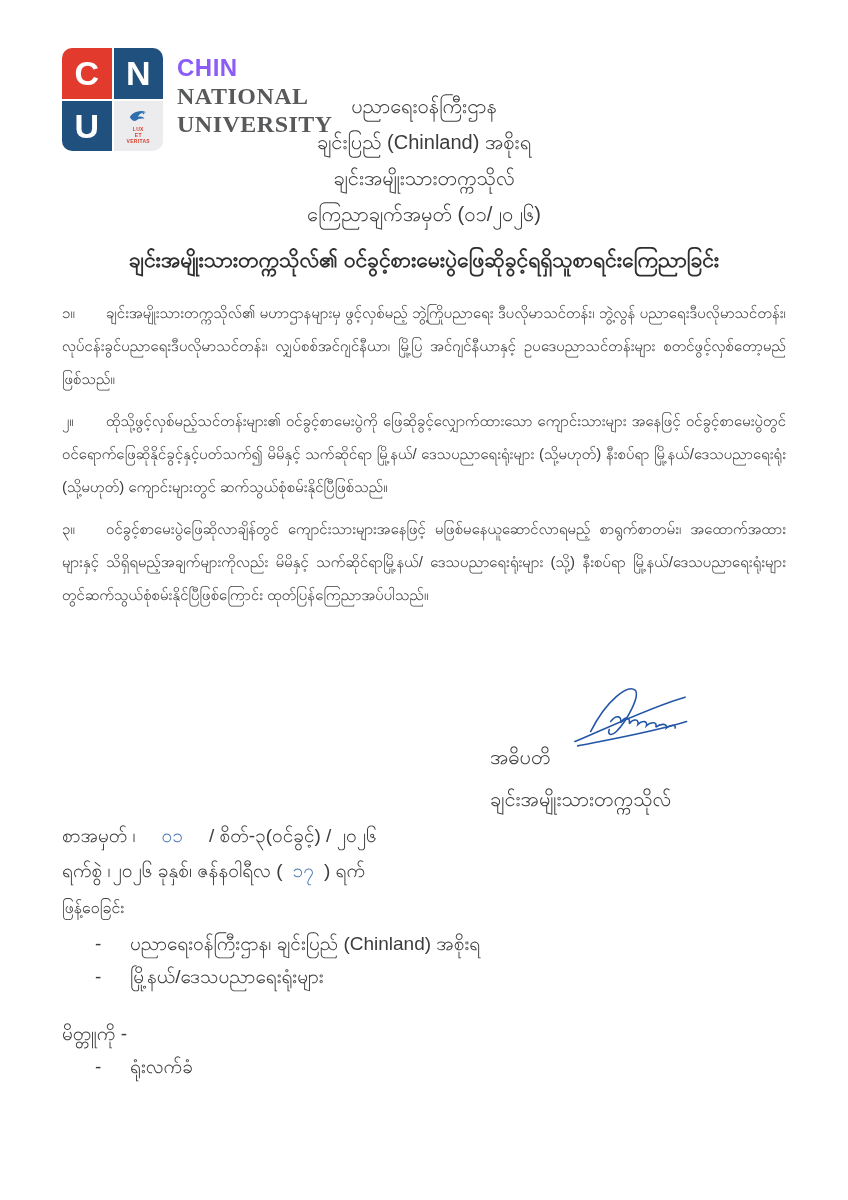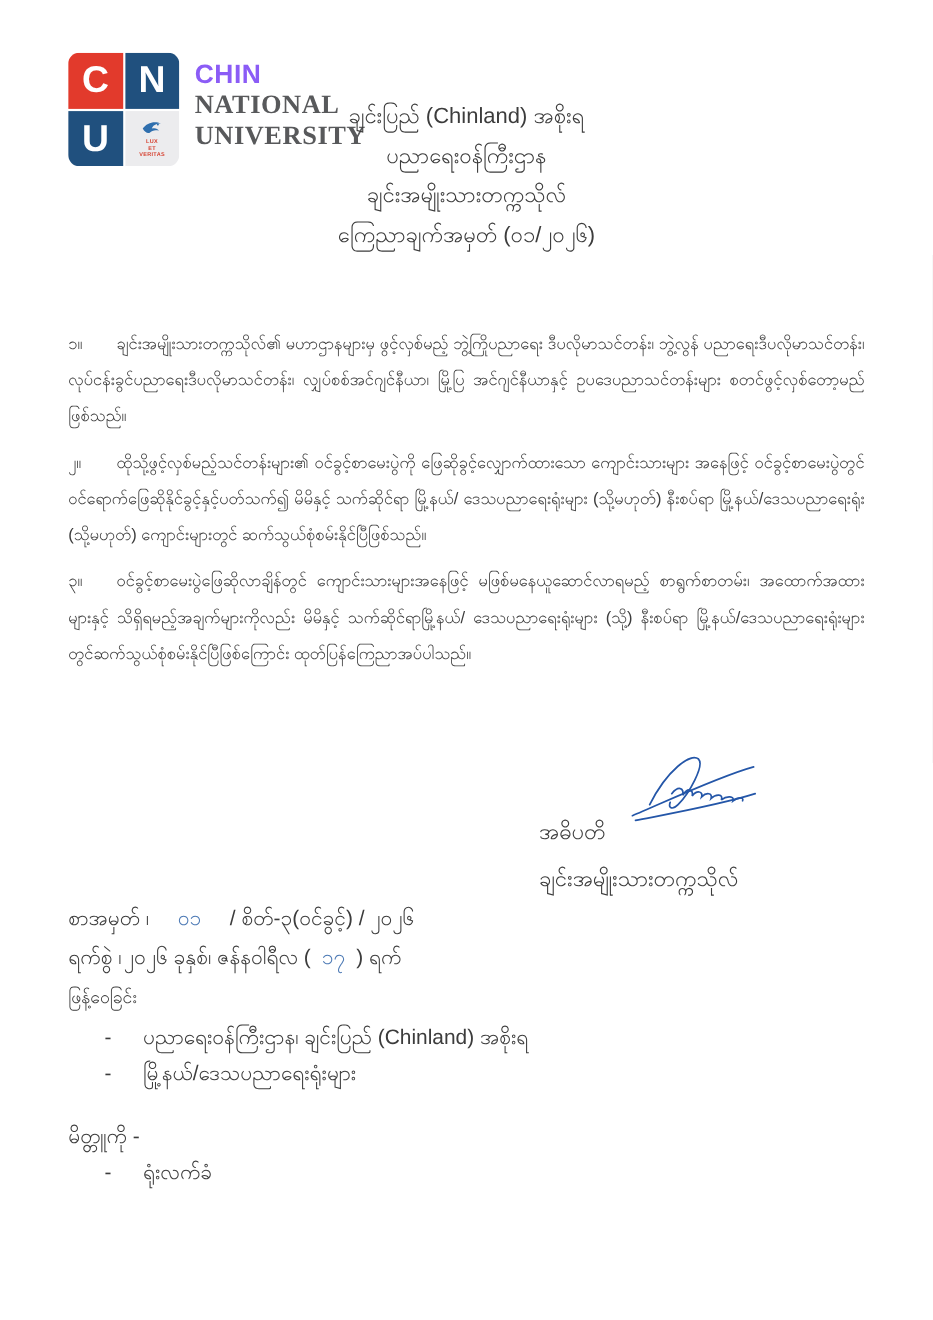--- a/index.html
+++ b/index.html
@@ -103,26 +103,27 @@
       </div>
     </div>
     <div class="brand">
       <div class="chin">CHIN</div>
       <div class="rest">NATIONAL</div>
       <div class="rest">UNIVERSITY</div>
     </div>
   </div>
 
   <div class="header-block">
+    <div>ပညာရေးဝန်ကြီးဌာန</div>
     <div>ချင်းပြည် (Chinland) အစိုးရ</div>
-    <div>ပညာရေးဝန်ကြီးဌာန</div>
     <div>ချင်းအမျိုးသားတက္ကသိုလ်</div>
     <div>ကြေညာချက်အမှတ် (၀၁/၂၀၂၆)</div>
   </div>
 
+  <div class="doc-title">ချင်းအမျိုးသားတက္ကသိုလ်၏ ဝင်ခွင့်စားမေးပွဲဖြေဆိုခွင့်ရရှိသူစာရင်းကြေညာခြင်း</div>
 
   <div class="body-text">
     <p>
       <span class="para-num">၁။</span><span>ချင်းအမျိုးသားတက္ကသိုလ်၏ မဟာဌာနများမှ ဖွင့်လှစ်မည့် ဘွဲ့ကြိုပညာရေး ဒီပလိုမာသင်တန်း၊ ဘွဲ့လွန် ပညာရေးဒီပလိုမာသင်တန်း၊ လုပ်ငန်းခွင်ပညာရေးဒီပလိုမာသင်တန်း၊ လျှပ်စစ်အင်ဂျင်နီယာ၊ မြို့ပြ အင်ဂျင်နီယာနှင့် ဥပဒေပညာသင်တန်းများ စတင်ဖွင့်လှစ်တော့မည်ဖြစ်သည်။</span>
     </p>
     <p>
       <span class="para-num">၂။</span><span>ထိုသို့ဖွင့်လှစ်မည့်သင်တန်းများ၏ ဝင်ခွင့်စာမေးပွဲကို ဖြေဆိုခွင့်လျှောက်ထားသော ကျောင်းသားများ အနေဖြင့် ဝင်ခွင့်စာမေးပွဲတွင် ဝင်ရောက်ဖြေဆိုနိုင်ခွင့်နှင့်ပတ်သက်၍ မိမိနှင့် သက်ဆိုင်ရာ မြို့နယ်/ ဒေသပညာရေးရုံးများ (သို့မဟုတ်) နီးစပ်ရာ မြို့နယ်/ဒေသပညာရေးရုံး (သို့မဟုတ်) ကျောင်းများတွင် ဆက်သွယ်စုံစမ်းနိုင်ပြီဖြစ်သည်။</span>
     </p>
     <p>
       <span class="para-num">၃။</span><span>ဝင်ခွင့်စာမေးပွဲဖြေဆိုလာချိန်တွင် ကျောင်းသားများအနေဖြင့် မဖြစ်မနေယူဆောင်လာရမည့် စာရွက်စာတမ်း၊ အထောက်အထားများနှင့် သိရှိရမည့်အချက်များကိုလည်း မိမိနှင့် သက်ဆိုင်ရာမြို့နယ်/ ဒေသပညာရေးရုံးများ (သို့) နီးစပ်ရာ မြို့နယ်/ဒေသပညာရေးရုံးများတွင်ဆက်သွယ်စုံစမ်းနိုင်ပြီဖြစ်ကြောင်း ထုတ်ပြန်ကြေညာအပ်ပါသည်။</span>

